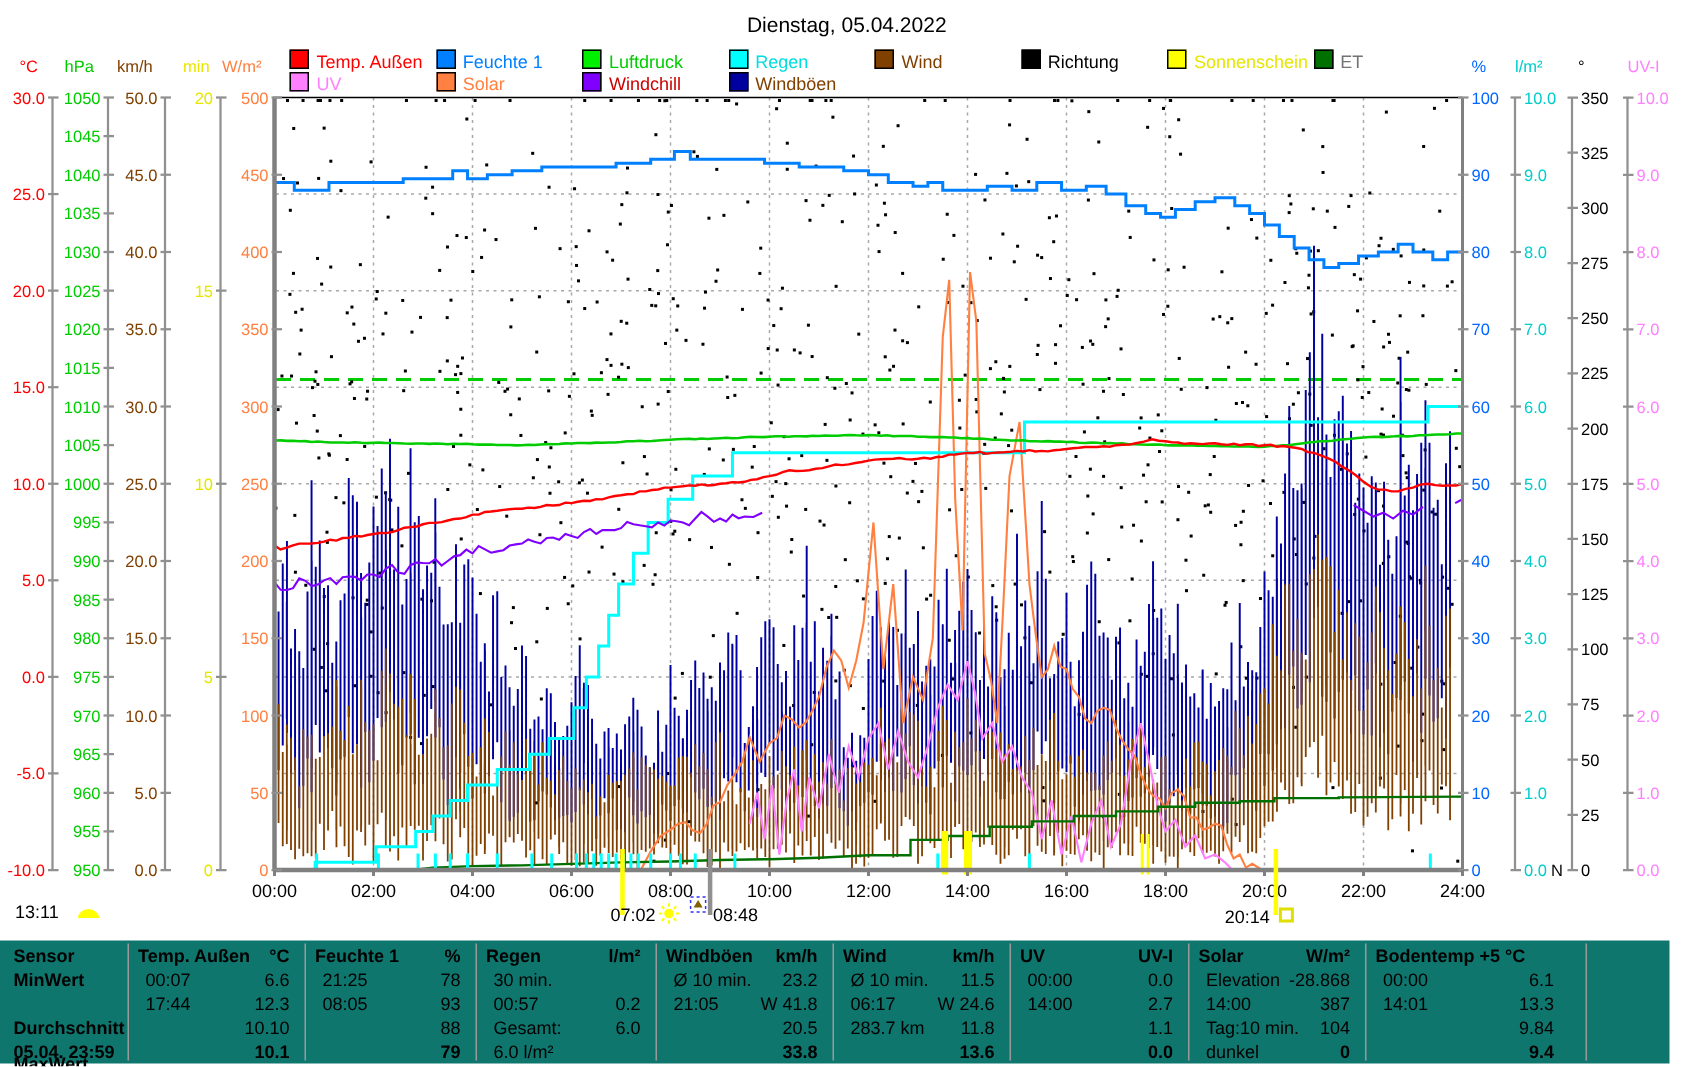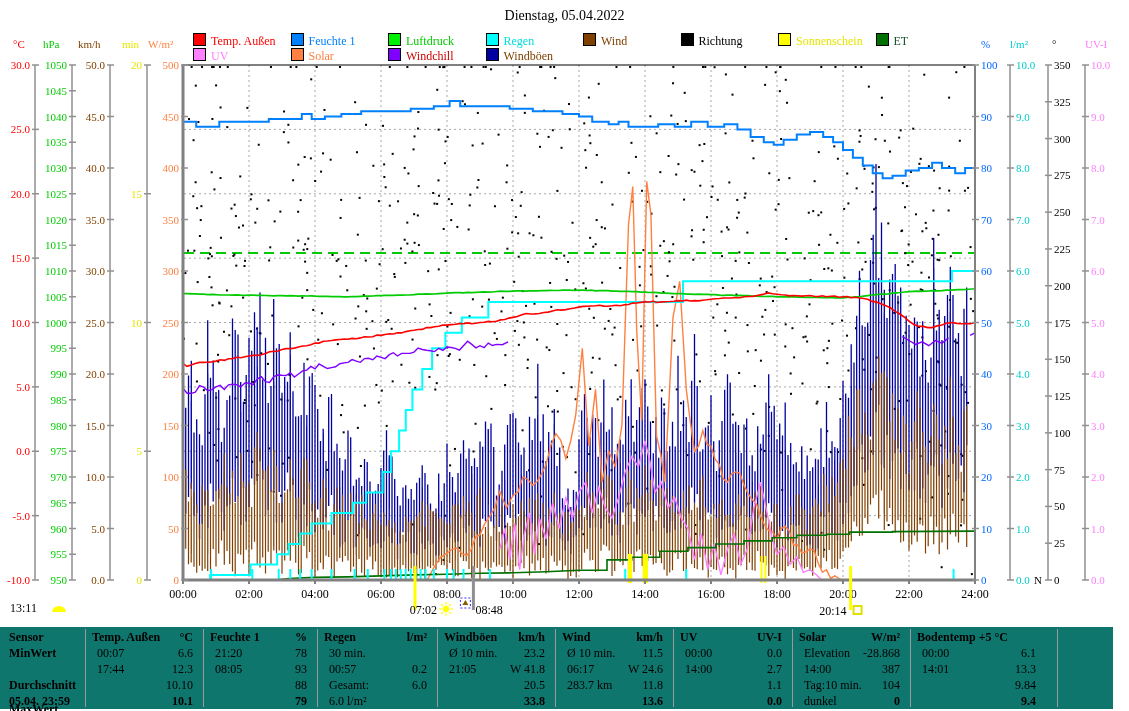--- a/index.html
+++ b/index.html
@@ -1,17 +1,17 @@
 <!DOCTYPE html>
 <html><head>
 <meta charset="utf-8">
 <style>
   html,body{margin:0;padding:0;background:#fff;}
   .screen{position:relative;width:1113px;height:711px;overflow:hidden;background:#fff;
-          font-family:Liberation Serif, serif;}
+          font-family:Liberation Sans, sans-serif;}
   .title{position:absolute;top:8px;left:0;width:1129px;text-align:center;font-size:14px;color:#000;}
   .legend{position:absolute;left:0;top:0;width:1129px;height:64px;}
   .legend-item{position:absolute;height:13px;font-size:12px;white-space:nowrap;}
   .legend-item .sw{display:inline-block;width:11px;height:11px;border:1px solid #000;vertical-align:-1px;margin-right:5px;}
   svg{position:absolute;left:0;top:0;}
   .stable{position:absolute;left:0;top:627px;width:1129px;height:82px;font-size:12px;color:#000;}
   .scol{position:absolute;top:0;height:82px;}
   .srow{position:absolute;left:0;right:0;height:16px;display:flex;justify-content:space-between;line-height:16px;}
   .srow .l{padding-left:9px;white-space:nowrap;}
   .srow .r{padding-right:7px;white-space:nowrap;text-align:right;}
@@ -27,21 +27,21 @@
 <div class="screen">
   <div class="title">Dienstag, 05.04.2022</div>
   <div class="legend" id="legend">
       <div class="legend-item" style="left: 193px; top: 33px;"><span class="sw" style="background: rgb(255, 0, 0);"></span><span style="color: rgb(255, 0, 0);">Temp. Außen</span></div>
       <div class="legend-item" style="left: 290.5px; top: 33px;"><span class="sw" style="background: rgb(0, 128, 255);"></span><span style="color: rgb(0, 128, 255);">Feuchte 1</span></div>
       <div class="legend-item" style="left: 388px; top: 33px;"><span class="sw" style="background: rgb(0, 238, 0);"></span><span style="color: rgb(0, 204, 0);">Luftdruck</span></div>
       <div class="legend-item" style="left: 485.5px; top: 33px;"><span class="sw" style="background: rgb(0, 255, 255);"></span><span style="color: rgb(0, 221, 221);">Regen</span></div>
       <div class="legend-item" style="left: 583px; top: 33px;"><span class="sw" style="background: rgb(128, 64, 0);"></span><span style="color: rgb(128, 64, 0);">Wind</span></div>
       <div class="legend-item" style="left: 680.5px; top: 33px;"><span class="sw" style="background: rgb(0, 0, 0);"></span><span style="color: rgb(0, 0, 0);">Richtung</span></div>
       <div class="legend-item" style="left: 778px; top: 33px;"><span class="sw" style="background: rgb(255, 255, 0);"></span><span style="color: rgb(230, 230, 0);">Sonnenschein</span></div>
-      <div class="legend-item" style="left: 875.5px; top: 33px;"><span class="sw" style="background: rgb(0, 112, 0);"></span><span style="color: #14532d;">ET</span></div>
+      <div class="legend-item" style="left: 875.5px; top: 33px;"><span class="sw" style="background: rgb(0, 112, 0);"></span><span style="color: #737373;">ET</span></div>
       <div class="legend-item" style="left: 193px; top: 48px;"><span class="sw" style="background: rgb(255, 128, 255);"></span><span style="color: rgb(255, 128, 255);">UV</span></div>
       <div class="legend-item" style="left: 290.5px; top: 48px;"><span class="sw" style="background: rgb(255, 128, 64);"></span><span style="color: rgb(255, 128, 64);">Solar</span></div>
       <div class="legend-item" style="left: 388px; top: 48px;"><span class="sw" style="background: rgb(128, 0, 255);"></span><span style="color: rgb(204, 0, 0);">Windchill</span></div>
       <div class="legend-item" style="left: 485.5px; top: 48px;"><span class="sw" style="background: rgb(0, 0, 160);"></span><span style="color: rgb(128, 64, 0);">Windböen</span></div>
     </div>
   <svg id="chart" width="1129" height="627">
       <line x1="249" y1="65" x2="249" y2="580" stroke="#a8a8a8" stroke-dasharray="2 3"></line>
       <line x1="315" y1="65" x2="315" y2="580" stroke="#a8a8a8" stroke-dasharray="2 3"></line>
       <line x1="381" y1="65" x2="381" y2="580" stroke="#a8a8a8" stroke-dasharray="2 3"></line>
       <line x1="447" y1="65" x2="447" y2="580" stroke="#a8a8a8" stroke-dasharray="2 3"></line>
@@ -1174,21 +1174,21 @@
           <div class="l"></div>
           <div class="r">10.1</div>
         </div>
       </div>
       <div class="scol" style="left: 206px; width: 108px;">
         <div class="srow hdr" style="top: 2px;">
           <div class="l">Feuchte 1</div>
           <div class="r">%</div>
         </div>
         <div class="srow" style="top: 18px;">
-          <div class="l">21:20</div>
+          <div class="l">21:25</div>
           <div class="r">78</div>
         </div>
         <div class="srow" style="top: 34px;">
           <div class="l">08:05</div>
           <div class="r">93</div>
         </div>
         <div class="srow" style="top: 50px;">
           <div class="l"></div>
           <div class="r">88</div>
         </div>

